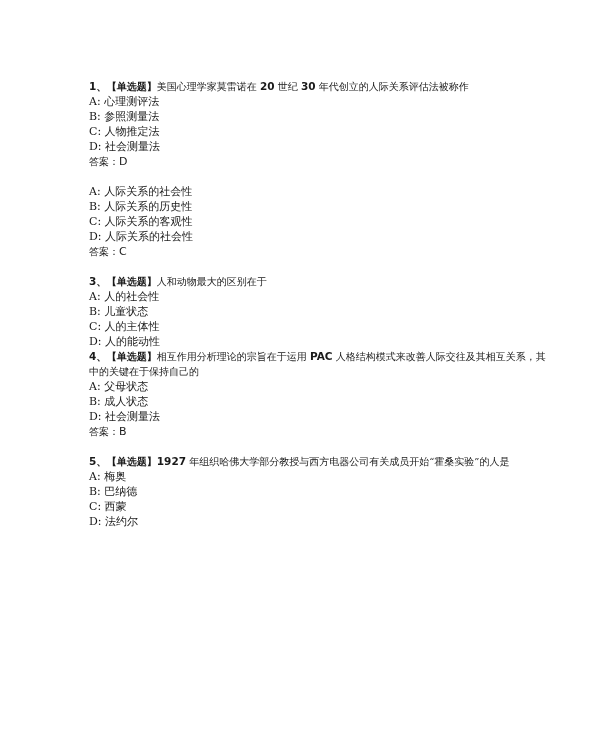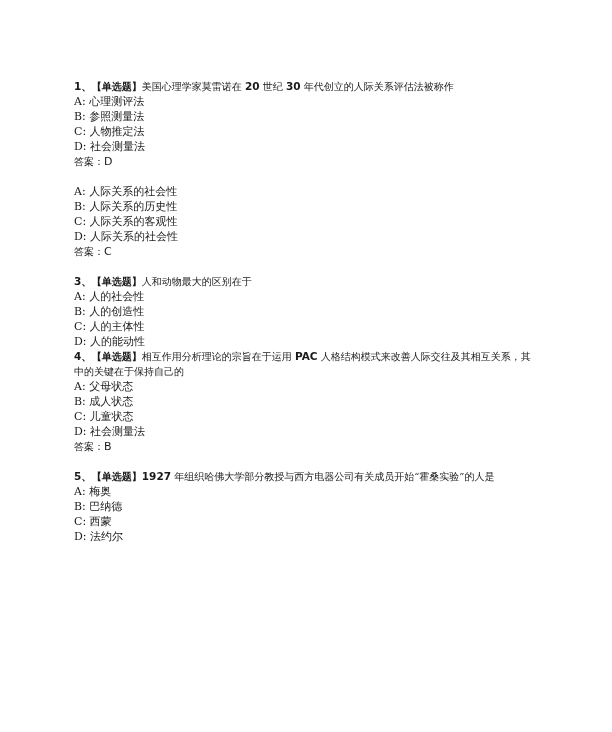--- a/index.html
+++ b/index.html
@@ -10,21 +10,21 @@
     body {
       width: 612px;
       height: 732px;
       position: relative;
       overflow: hidden;
       font-family: "DejaVu Serif", "Liberation Serif", serif;
       color: #1a1a1a;
     }
     .page {
       position: absolute;
-      left: 74px;
+      left: 89px;
       top: 79px;
       width: 460px;
     }
     .question {
       margin: 0;
     }
     .q-title {
       font-size: 10px;
       line-height: 15px;
       margin: 0;
@@ -84,32 +84,31 @@
     <div class="answer">
       <span>答案：</span><span class="answer-value">C</span>
     </div>
   </div>
 
   <div class="question">
     <p class="q-title">
       <span class="q-num">3、</span><span class="q-type">【单选题】</span><span>人和动物最大的区别在于</span>
     </p>
     <p class="option">A: 人的社会性</p>
-    <p class="option">B: 人的创造性</p>
+    <p class="option">B: 儿童状态</p>
     <p class="option">C: 人的主体性</p>
     <p class="option">D: 人的能动性</p>
   </div>
 
   <div class="question">
     <p class="q-title">
       <span class="q-num">4、</span><span class="q-type">【单选题】</span><span>相互作用分析理论的宗旨在于运用 </span><span class="bold-sans">PAC</span><span> 人格结构模式来改善人际交往及其相互关系，其中的关键在于保持自己的</span>
     </p>
     <p class="option">A: 父母状态</p>
     <p class="option">B: 成人状态</p>
-    <p class="option">C: 儿童状态</p>
     <p class="option">D: 社会测量法</p>
     <div class="answer">
       <span>答案：</span><span class="answer-value">B</span>
     </div>
   </div>
 
   <div class="question">
     <p class="q-title">
       <span class="q-num">5、</span><span class="q-type">【单选题】</span><span class="bold-sans">1927</span><span> 年组织哈佛大学部分教授与西方电器公司有关成员开始“霍桑实验”的人是</span>
     </p>

